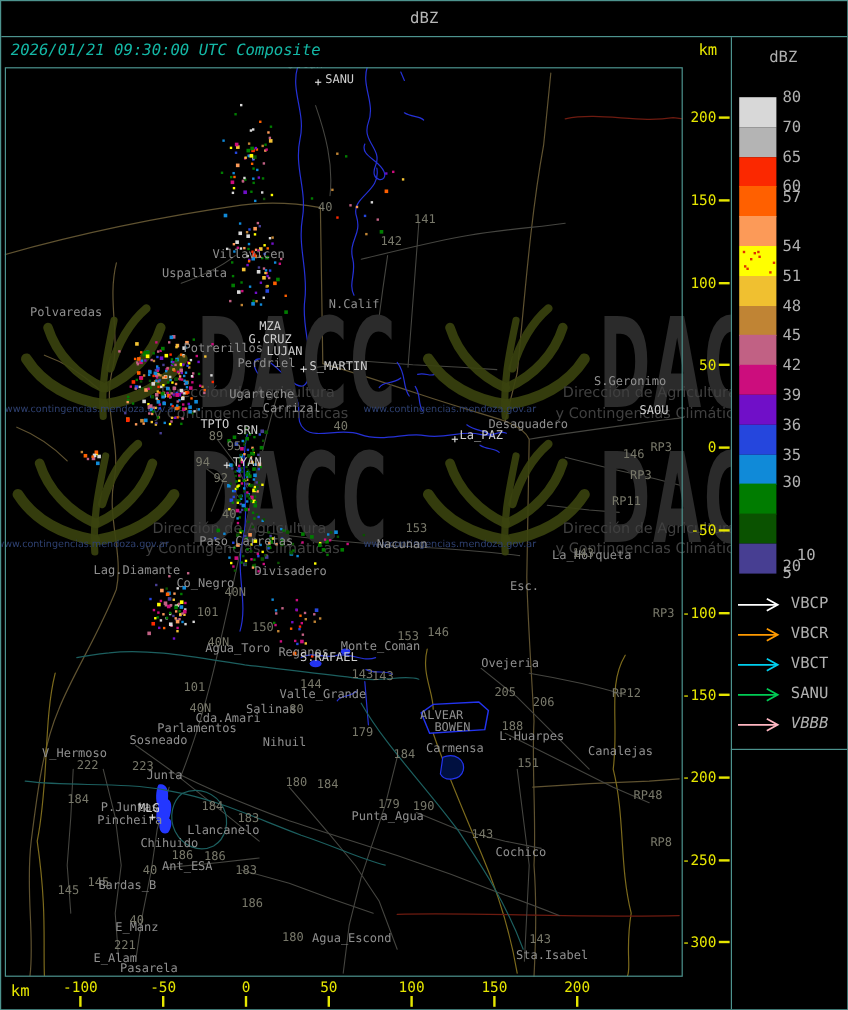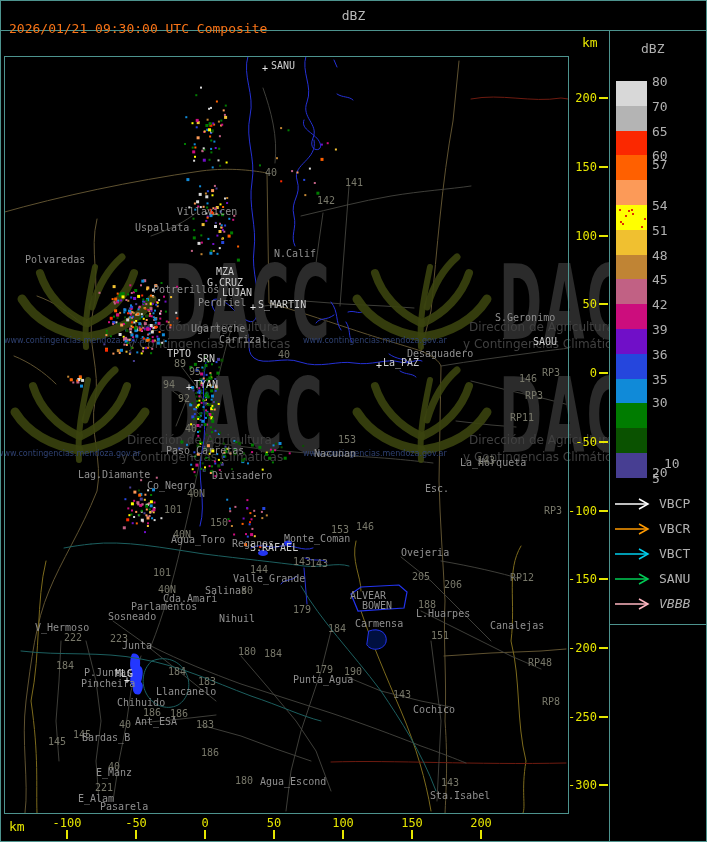--- a/index.html
+++ b/index.html
@@ -2,21 +2,21 @@
 <html><head>
 <meta charset="utf-8">
 <style>
   html,body{margin:0;padding:0;background:#000;}
   #app{position:relative;width:707px;height:842px;background:#000;
        border:1px solid #4d938e;box-sizing:border-box;overflow:hidden;
        font-family:"DejaVu Sans Mono",monospace;}
   .titlebar{position:absolute;left:0;top:0;width:705px;height:29px;
        border-bottom:1px solid #4d938e;color:#b8b8b8;font-size:13px;
        line-height:29px;text-align:center;}
-  .ts{position:absolute;left:8px;top:20px;color:#f97316;font-size:13px;white-space:pre;}
+  .ts{position:absolute;left:8px;top:34px;color:#14b8a6;font-size:13px;white-space:pre;font-style:italic;}
   .kmtr{position:absolute;left:581px;top:34px;color:#e6e600;font-size:13px;}
   #mapsvg{position:absolute;left:0;top:30px;}
   .vlab{position:absolute;left:552px;width:44px;text-align:right;color:#e6e600;font-size:12px;}
   .vtick{position:absolute;left:598px;width:9px;height:2px;background:#e6e600;}
   .hlab{position:absolute;transform:translateX(-50%);color:#e6e600;font-size:12px;top:815px;}
   .htick{position:absolute;top:829px;width:2px;height:9px;background:#e6e600;}
   .kmb{position:absolute;left:8px;top:818px;color:#e6e600;font-size:13px;}
   .sep{position:absolute;background:#4d938e;}
   .cbtitle{position:absolute;left:640px;top:40px;color:#b0b0b0;font-size:13px;}
   .cblock{position:absolute;left:615px;width:31px;}

